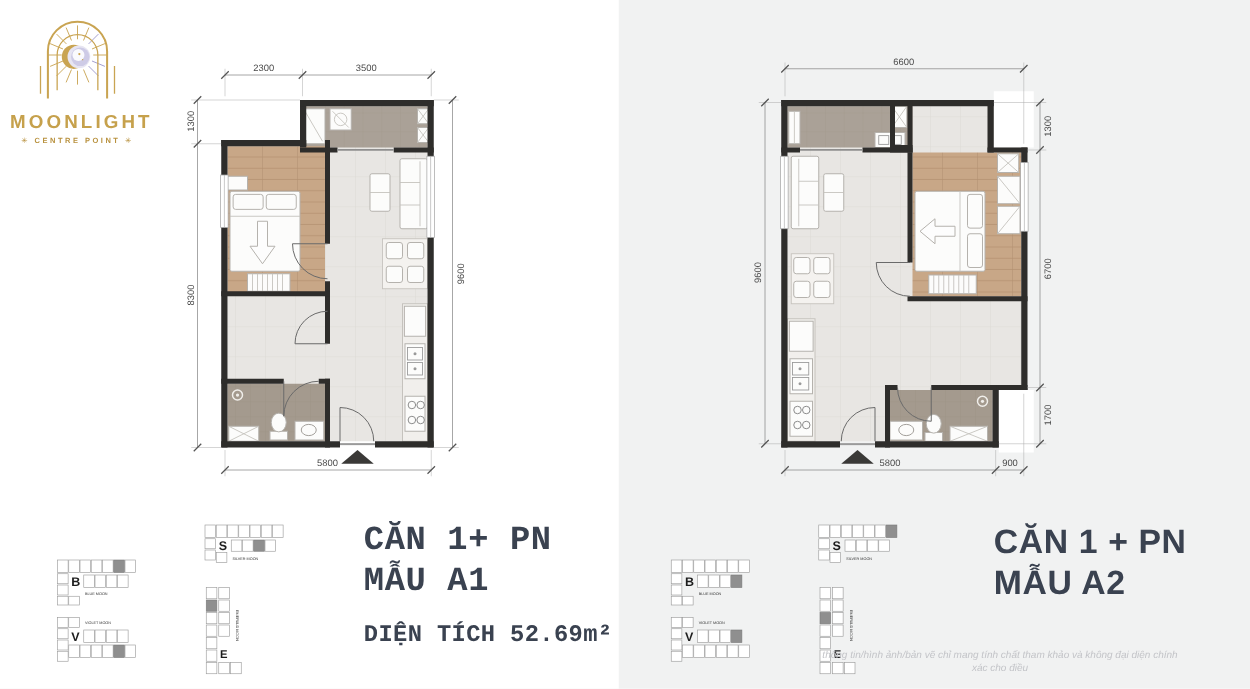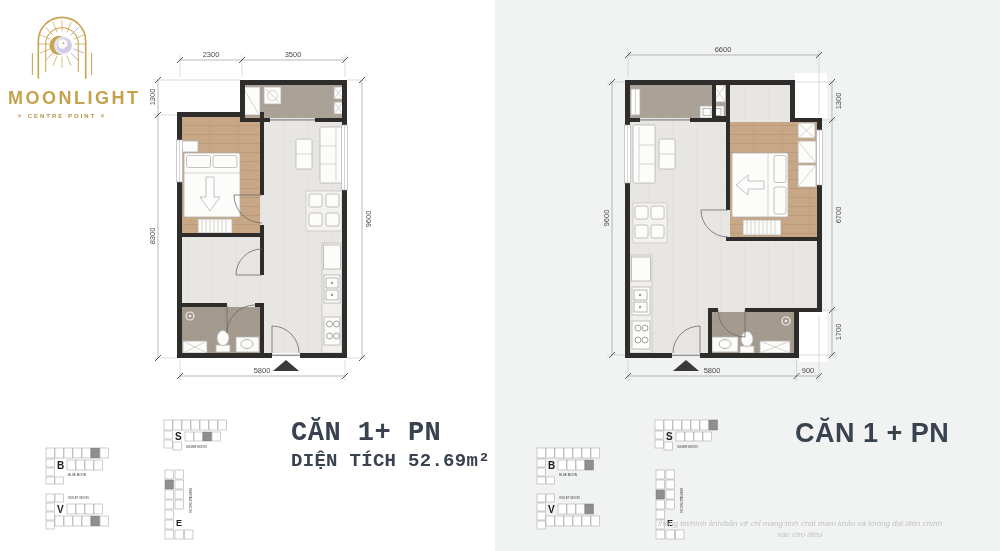--- a/index.html
+++ b/index.html
@@ -3,26 +3,26 @@
 <meta charset="utf-8">
 <style>
   html,body{margin:0;padding:0;}
   body{
     width:1000px;height:551px;position:relative;overflow:hidden;
     background:#ffffff;
     font-family:"Liberation Sans","DejaVu Sans",sans-serif;
   }
   .panel-right{position:absolute;left:495px;top:0;width:505px;height:551px;background:#f1f2f2;}
   .logo{position:absolute;left:8px;top:6px;width:108px;text-align:center;}
-  .logo-title{font-size:18px;font-weight:bold;letter-spacing:2.5px;color:#c6a14c;margin-top:2px;}
+  .logo-title{font-size:15px;font-weight:bold;letter-spacing:2.5px;color:#c6a14c;margin-top:2px;}
   .logo-sub{font-size:6px;font-weight:bold;letter-spacing:2px;color:#b9923f;margin-top:3px;}
   .plan-svg{position:absolute;}
   .title-block{position:absolute;color:#3a4250;}
   .title-line{font-size:27px;font-weight:bold;line-height:33px;letter-spacing:0.5px;}
-  .area-line{font-size:19px;font-weight:bold;margin-top:0;letter-spacing:0.3px;}
+  .area-line{font-size:19px;font-weight:bold;margin-top:14px;letter-spacing:0.3px;}
   .keyplan{position:absolute;}
   .disclaimer{
     position:absolute;left:655px;top:519px;width:290px;
     font-size:8px;font-style:italic;color:#c3c4c8;text-align:center;line-height:1.32;
   }
   .kp-cell{fill:#ffffff;stroke:#9a9a9a;stroke-width:1;}
   .kp-cell-hl{fill:#8f8f8f;stroke:#7a7a7a;stroke-width:1;}
   .kp-letter{font-weight:bold;fill:#1d1d1d;}
   .dim-t{font-size:7.5px;fill:#4a4a4a;}
   .wall{fill:#2e2d2b;}
@@ -357,25 +357,27 @@
   <line class="extline" x1="196.5" y1="315" x2="196.5" y2="336"></line>
   <line class="extline" x1="219" y1="270" x2="219" y2="336"></line>
   <line class="dimline" x1="28" y1="331" x2="219" y2="331"></line>
   <path class="tick" d="M25,334 L31,328 M193.5,334 L199.5,328 M216,334 L222,328"></path>
   <text class="dim-t" x="112" y="328" text-anchor="middle">5800</text>
   <text class="dim-t" x="208" y="328" text-anchor="middle">900</text>
 </svg>
 
 <div class="title-block" style="left:291px;top:417px;font-family:Liberation Mono, monospace;">
   <div class="title-line">CĂN 1+ PN</div>
+  <div class="title-line">MẪU A1</div>
   <div class="area-line">DIỆN TÍCH 52.69m²</div>
 </div>
 
 <div class="title-block" style="left:795px;top:417px;">
   <div class="title-line">CĂN 1 + PN</div>
+  <div class="title-line">MẪU A2</div>
 </div>
 
 <svg class="keyplan" style="left:44px;top:446px;" width="68" height="40" viewBox="0 0 136 80">
   <rect class="kp-cell" x="4" y="4" width="17" height="20"></rect>
     <rect class="kp-cell" x="22" y="4" width="17" height="20"></rect>
     <rect class="kp-cell" x="40" y="4" width="17" height="20"></rect>
     <rect class="kp-cell" x="58" y="4" width="17" height="20"></rect>
     <rect class="kp-cell" x="76" y="4" width="17" height="20"></rect>
     <rect class="kp-cell-hl" x="94" y="4" width="17" height="20"></rect>
     <rect class="kp-cell" x="112" y="4" width="17" height="20"></rect>

